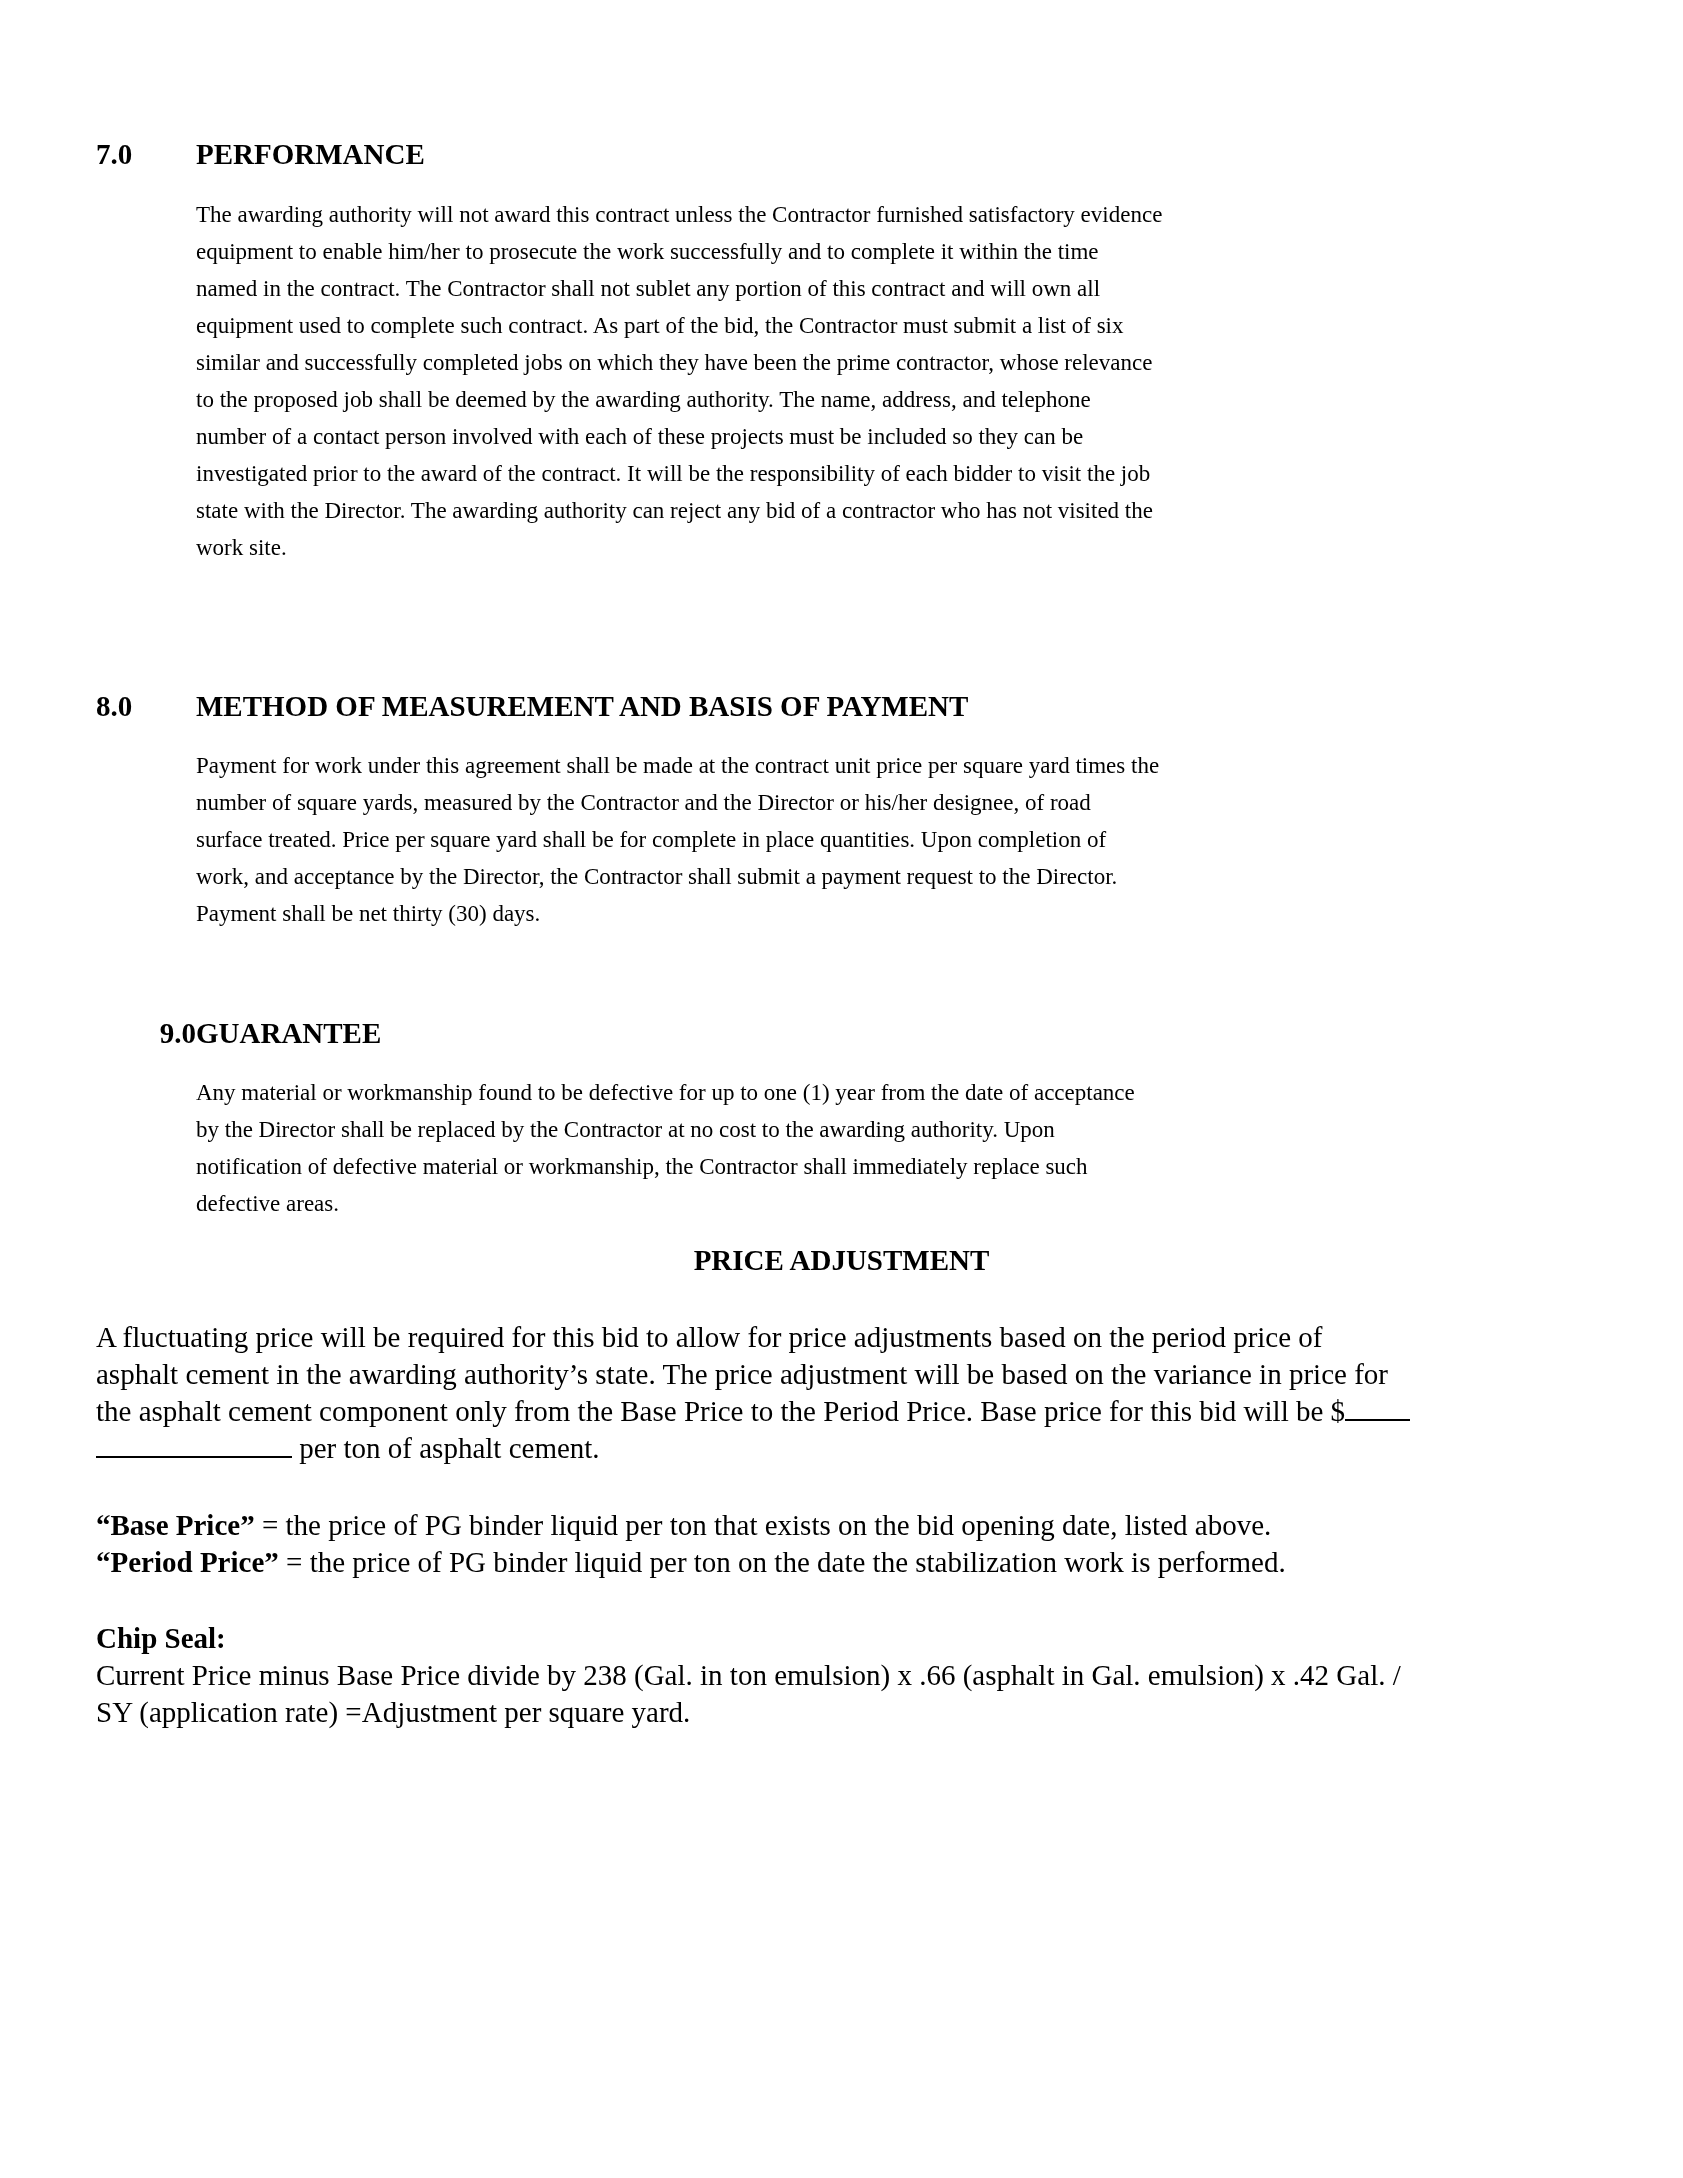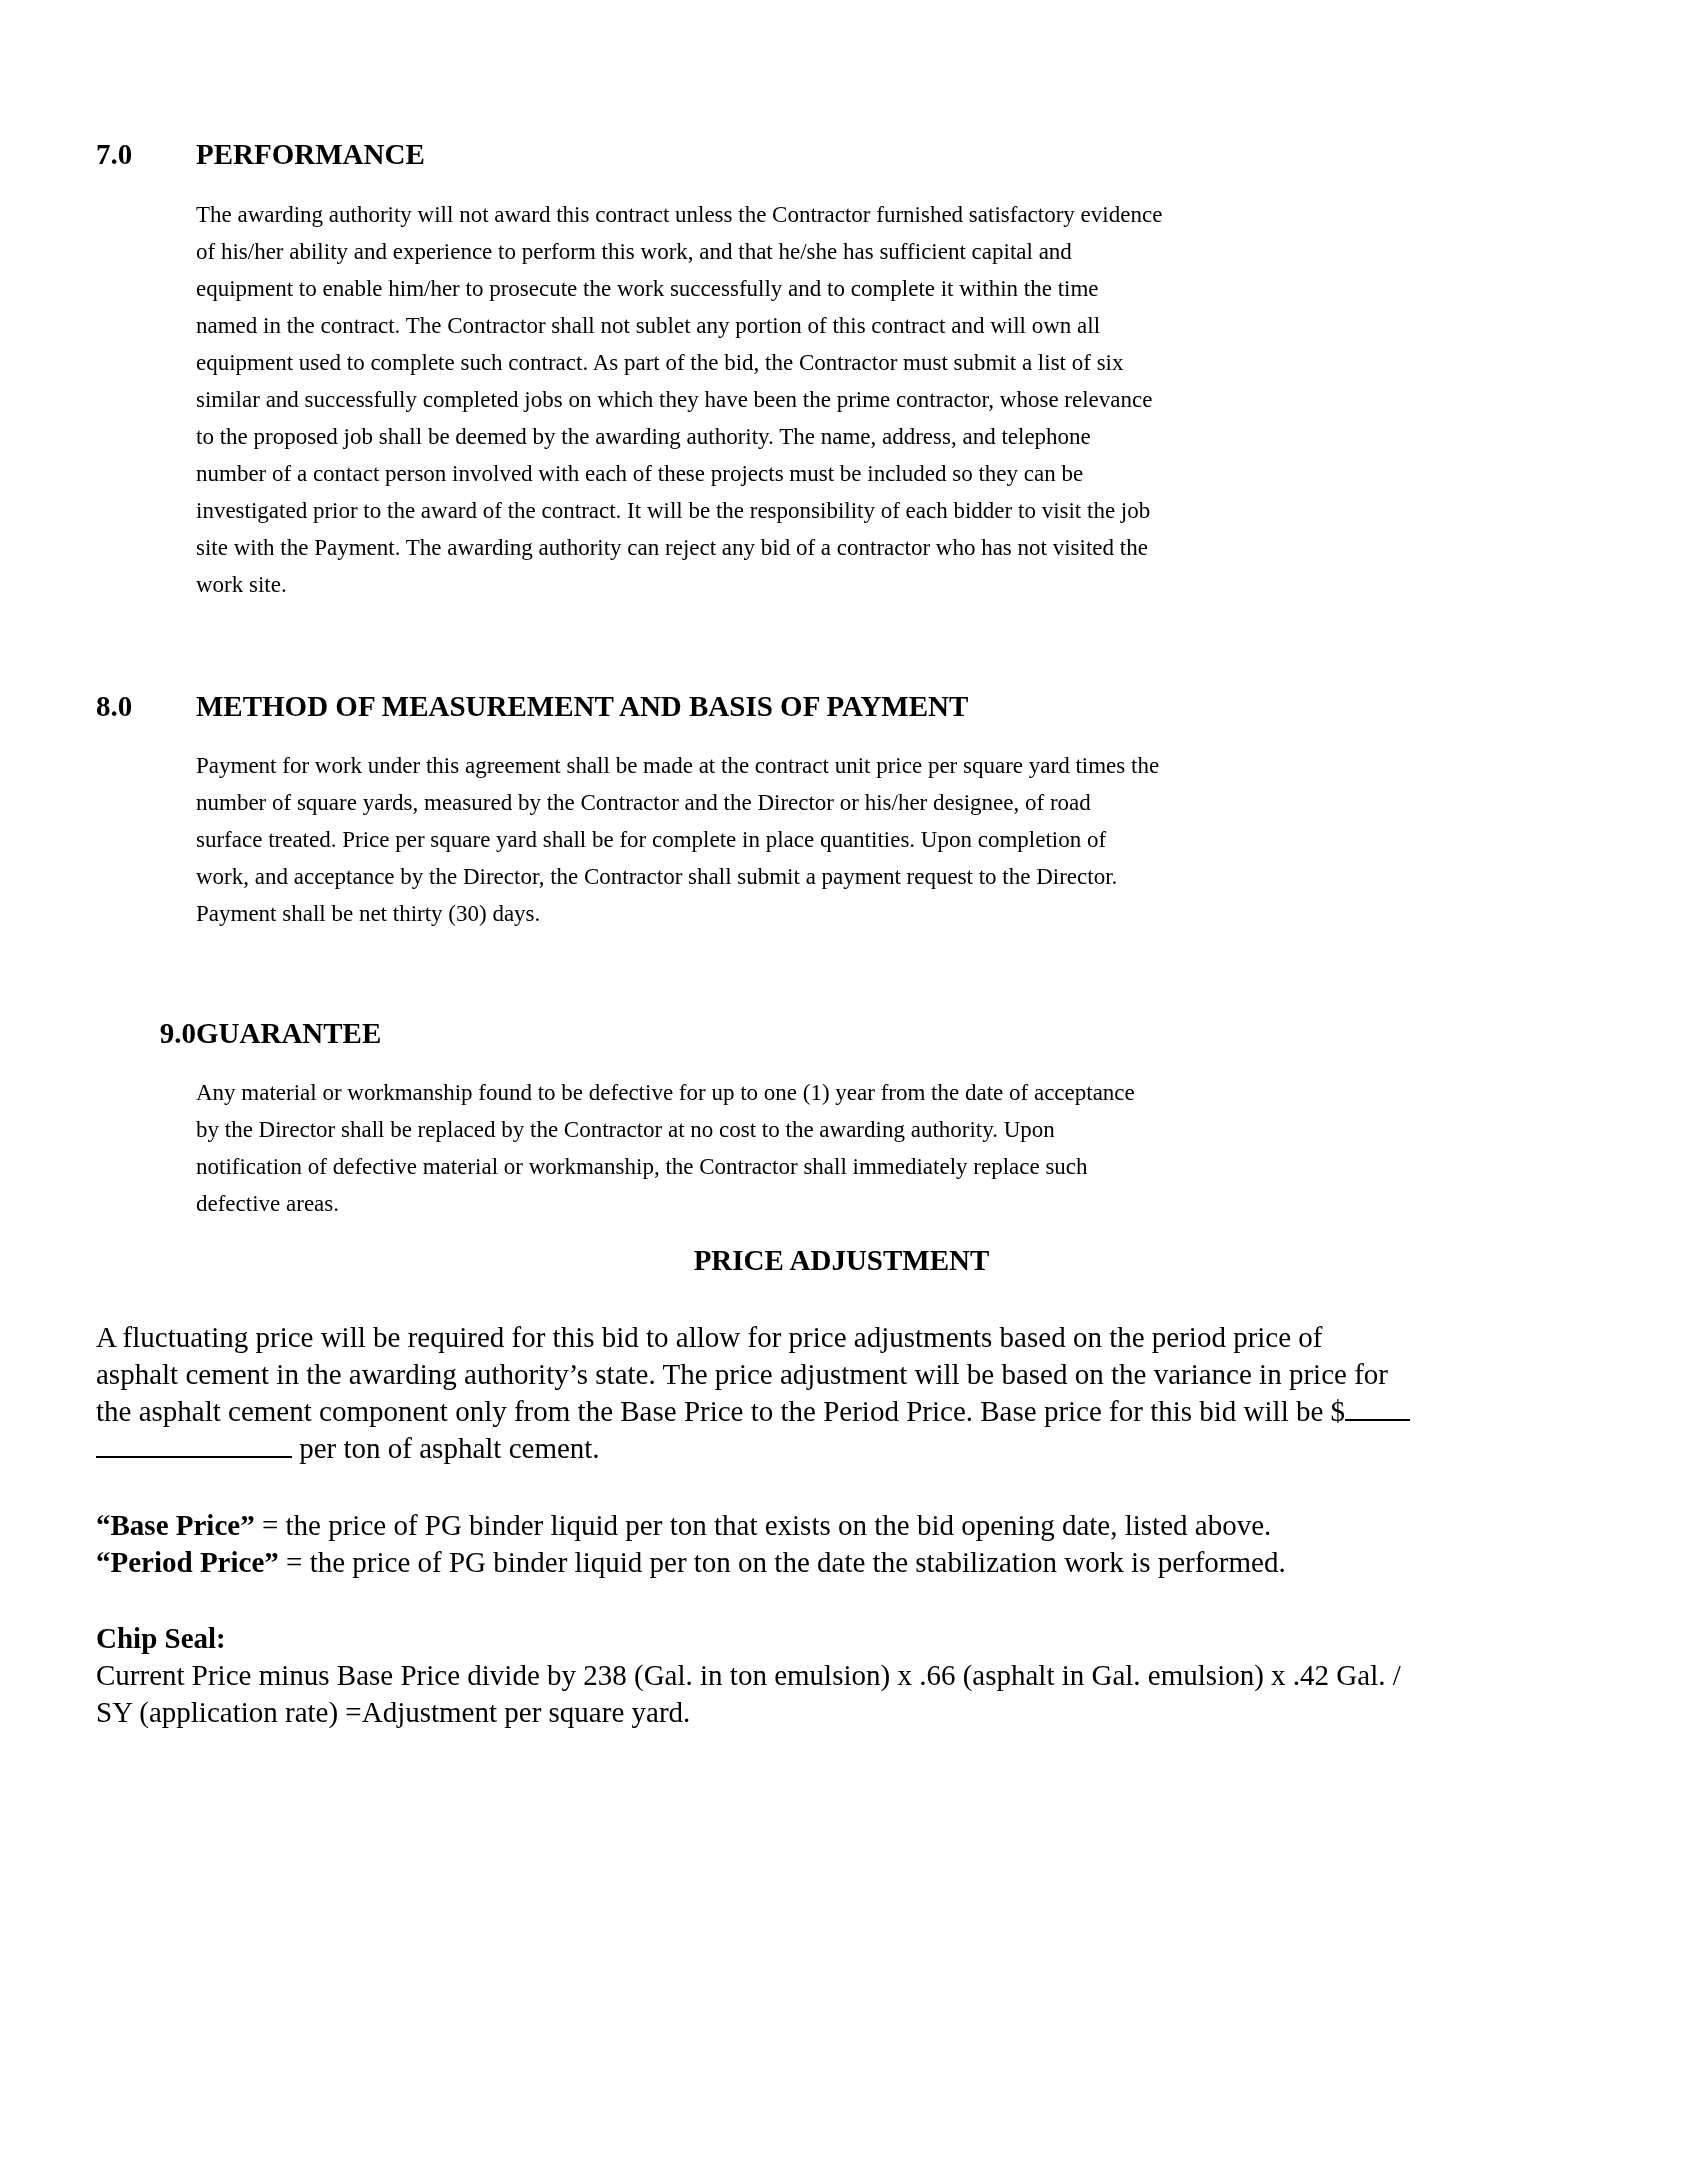--- a/index.html
+++ b/index.html
@@ -18,29 +18,28 @@
 </head>
 <body>
 
 <div class="page">
 
   <div class="sec-head" style="top:135px;">
     <span class="sec-num">7.0</span><span>PERFORMANCE</span>
   </div>
   <div class="body-block" style="top:196px;">
     <span class="ln">The awarding authority will not award this contract unless the Contractor furnished satisfactory evidence</span>
-    <span class="ln">of his/her ability and experience to perform this work, and that he/she has sufficient capital and</span>
     <span class="ln">equipment to enable him/her to prosecute the work successfully and to complete it within the time</span>
     <span class="ln">named in the contract.  The Contractor shall not sublet any portion of this contract and will own all</span>
     <span class="ln">equipment used to complete such contract.  As part of the bid, the Contractor must submit a list of six</span>
     <span class="ln">similar and successfully completed jobs on which they have been the prime contractor, whose relevance</span>
     <span class="ln">to the proposed job shall be deemed by the awarding authority.  The name, address, and telephone</span>
     <span class="ln">number of a contact person involved with each of these projects must be included so they can be</span>
     <span class="ln">investigated prior to the award of the contract.  It will be the responsibility of each bidder to visit the job</span>
-    <span class="ln">site with the Payment.  The awarding authority can reject any bid of a contractor who has not visited the</span>
+    <span class="ln">state with the Director.  The awarding authority can reject any bid of a contractor who has not visited the</span>
     <span class="ln">work site.</span>
   </div>
 
   <div class="sec-head" style="top:687px;">
     <span class="sec-num">8.0</span><span>METHOD OF MEASUREMENT AND BASIS OF PAYMENT</span>
   </div>
   <div class="body-block" style="top:747px;">
     <span class="ln">Payment for work under this agreement shall be made at the contract unit price per square yard times the</span>
     <span class="ln">number of square yards, measured by the Contractor and the Director or his/her designee, of road</span>
     <span class="ln">surface treated.  Price per square yard shall be for complete in place quantities.  Upon completion of</span>

